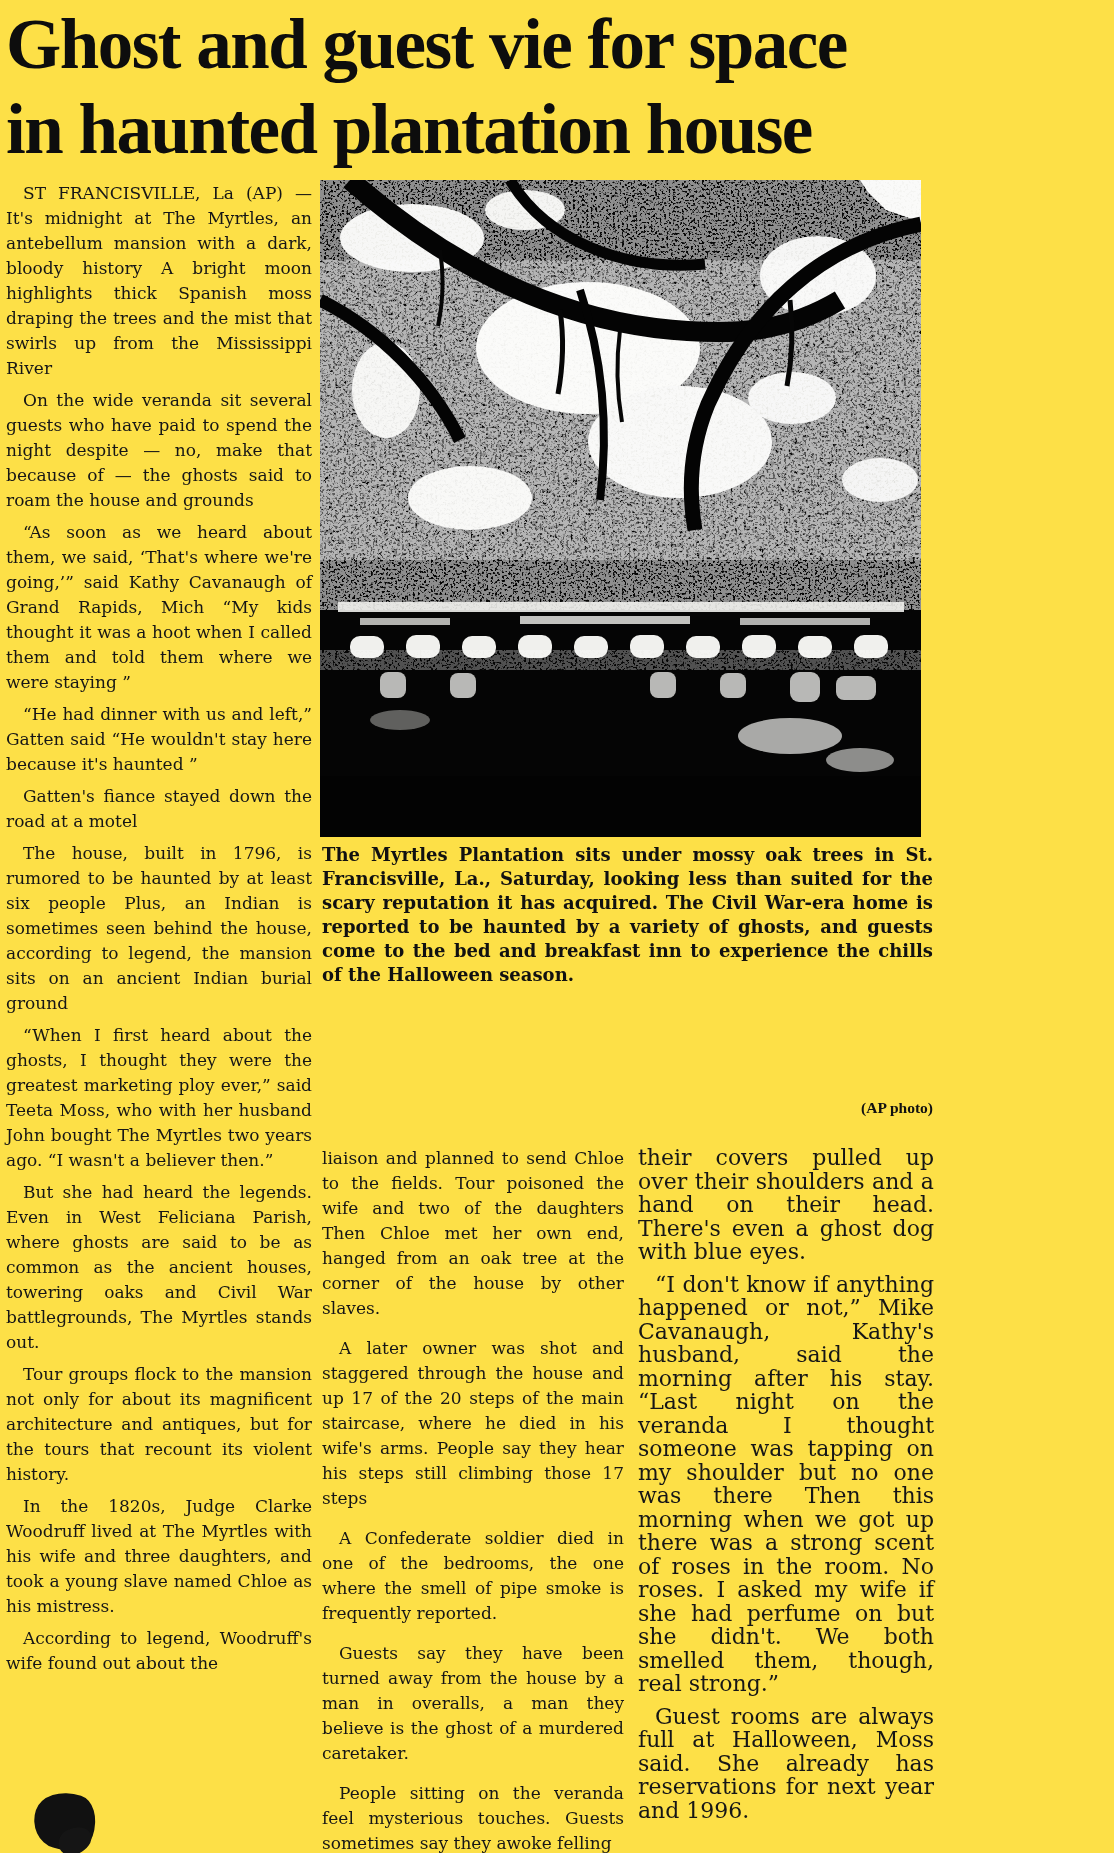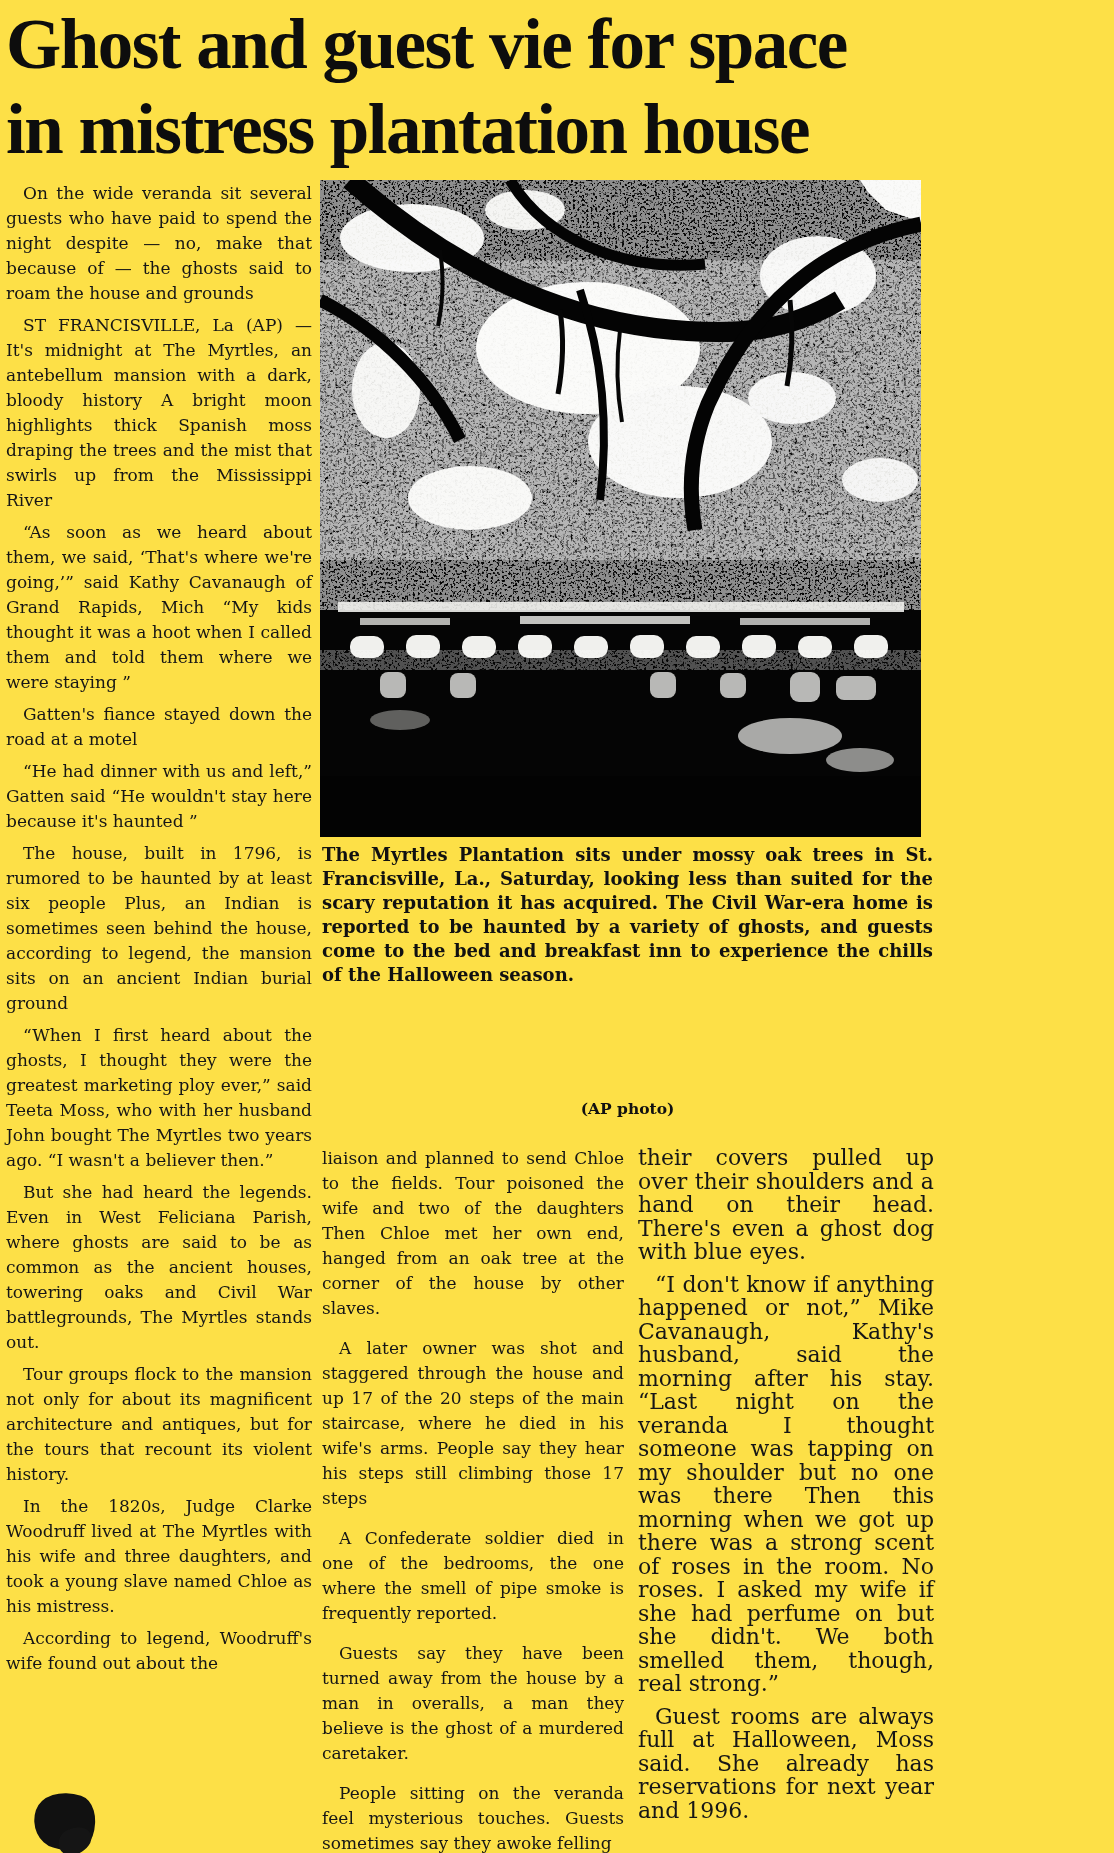--- a/index.html
+++ b/index.html
@@ -42,24 +42,25 @@
   .photo svg{display:block;width:100%;height:100%;}
   .caption{
     position:absolute;left:322px;top:843px;width:611px;
     font-weight:700;
     font-size:18px;line-height:24px;
     text-align:justify;
     color:#111;
   }
   .credit{
     position:absolute;left:322px;top:1099px;width:611px;
-    text-align:center;
+    text-align:right;
     font-weight:700;
     font-size:15.5px;
     color:#111;
+    font-family:Liberation Serif, serif;
   }
   .mid-col{
     left:322px;top:1146px;width:302px;
     font-size:17px;line-height:25px;
   }
   .mid-col p{margin-bottom:15px;}
   .right-col{
     left:638px;top:1146px;width:296px;
     font-size:22px;line-height:23.5px;
   }
@@ -77,29 +78,29 @@
     transform:rotate(-22deg);
   }
 </style>
 </head>
 <body>
 
 <div class="page">
 
   <div class="headline">
     <div>Ghost and guest vie for space</div>
-    <div>in mistress plantation house</div>
+    <div>in haunted plantation house</div>
   </div>
 
   <div class="col left-col">
+    <p>ST FRANCISVILLE, La (AP) — It's midnight at The Myrtles, an antebellum mansion with a dark, bloody history A bright moon highlights thick Spanish moss draping the trees and the mist that swirls up from the Mississippi River</p>
     <p>On the wide veranda sit several guests who have paid to spend the night despite — no, make that because of — the ghosts said to roam the house and grounds</p>
-    <p>ST FRANCISVILLE, La (AP) — It's midnight at The Myrtles, an antebellum mansion with a dark, bloody history A bright moon highlights thick Spanish moss draping the trees and the mist that swirls up from the Mississippi River</p>
     <p>“As soon as we heard about them, we said, ‘That's where we're going,’” said Kathy Cavanaugh of Grand Rapids, Mich “My kids thought it was a hoot when I called them and told them where we were staying ”</p>
+    <p>“He had dinner with us and left,” Gatten said “He wouldn't stay here because it's haunted ”</p>
     <p>Gatten's fiance stayed down the road at a motel</p>
-    <p>“He had dinner with us and left,” Gatten said “He wouldn't stay here because it's haunted ”</p>
     <p>The house, built in 1796, is rumored to be haunted by at least six people Plus, an Indian is sometimes seen behind the house, according to legend, the mansion sits on an ancient Indian burial ground</p>
     <p>“When I first heard about the ghosts, I thought they were the greatest marketing ploy ever,” said Teeta Moss, who with her husband John bought The Myrtles two years ago. “I wasn't a believer then.”</p>
     <p>But she had heard the legends. Even in West Feliciana Parish, where ghosts are said to be as common as the ancient houses, towering oaks and Civil War battlegrounds, The Myrtles stands out.</p>
     <p>Tour groups flock to the mansion not only for about its magnificent architecture and antiques, but for the tours that recount its violent history.</p>
     <p>In the 1820s, Judge Clarke Woodruff lived at The Myrtles with his wife and three daughters, and took a young slave named Chloe as his mistress.</p>
     <p>According to legend, Woodruff's wife found out about the</p>
   </div>
 
   <div class="photo">
 

